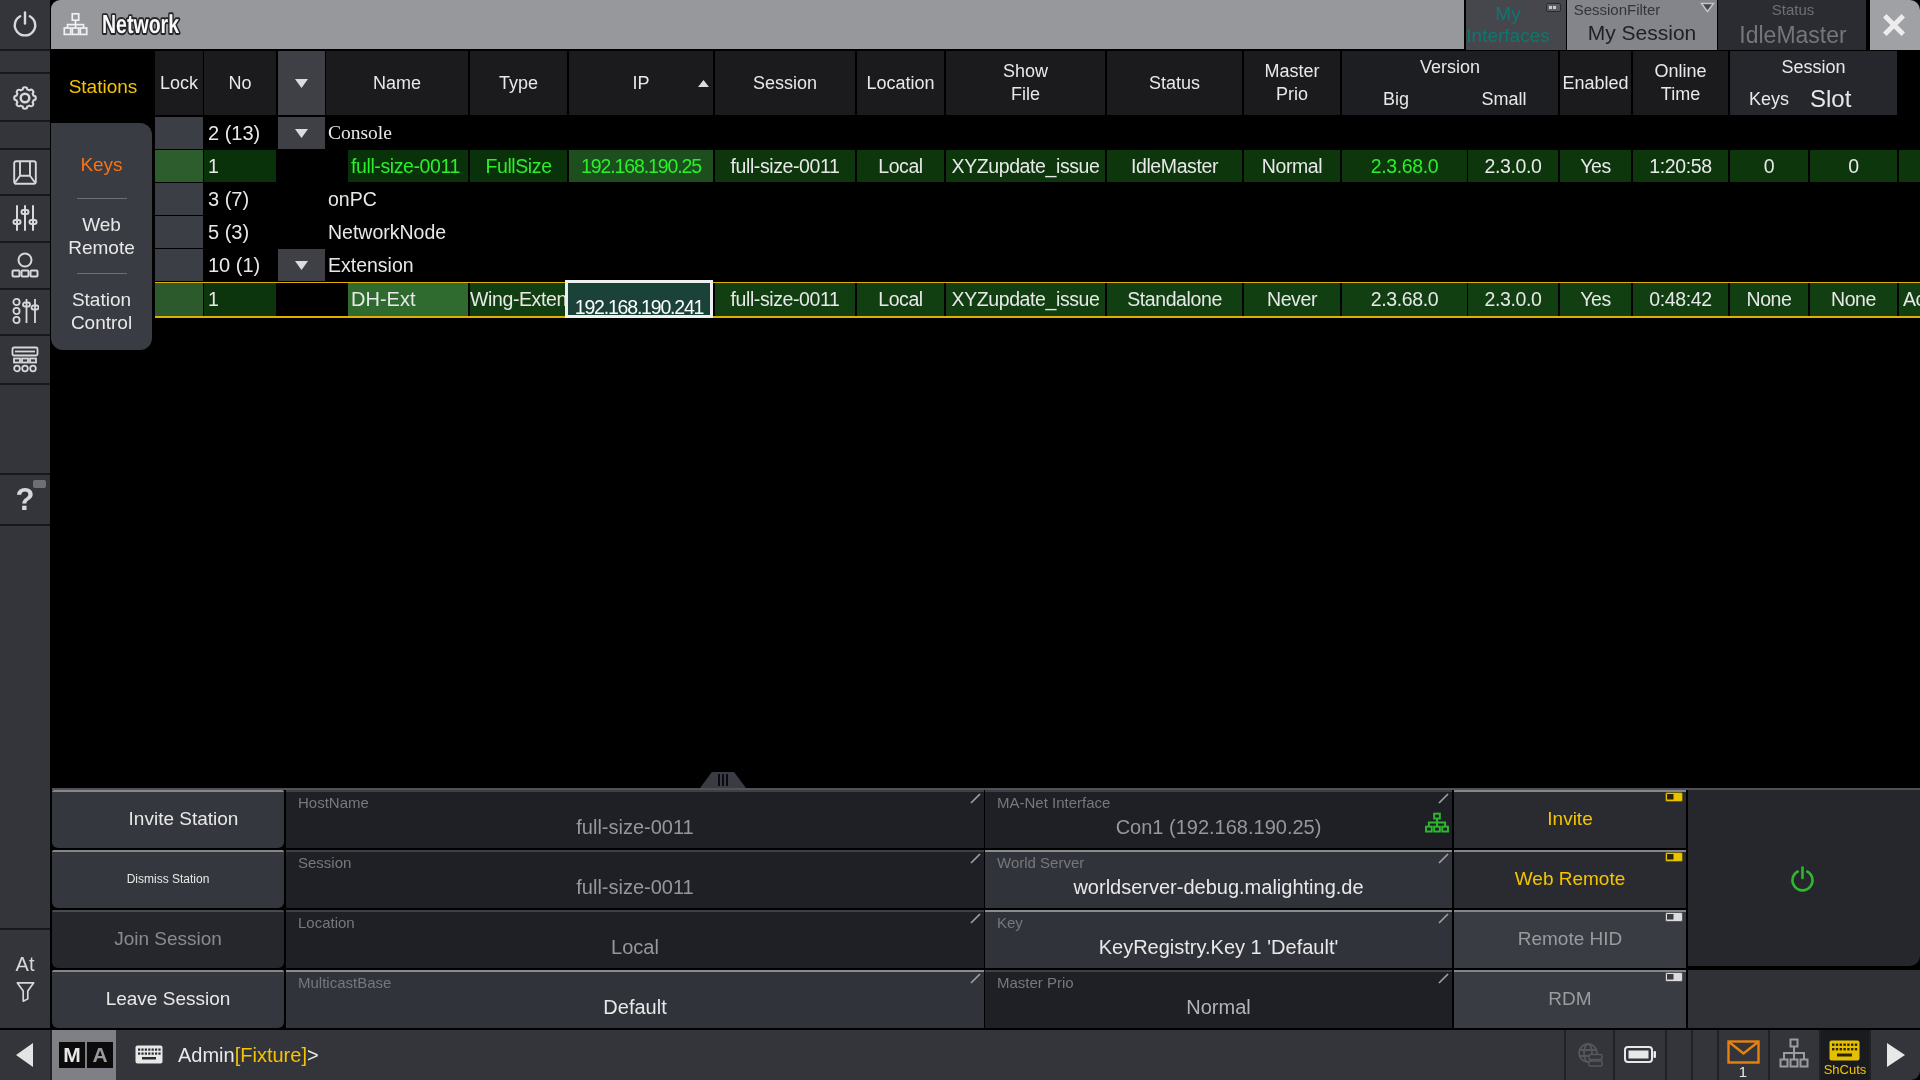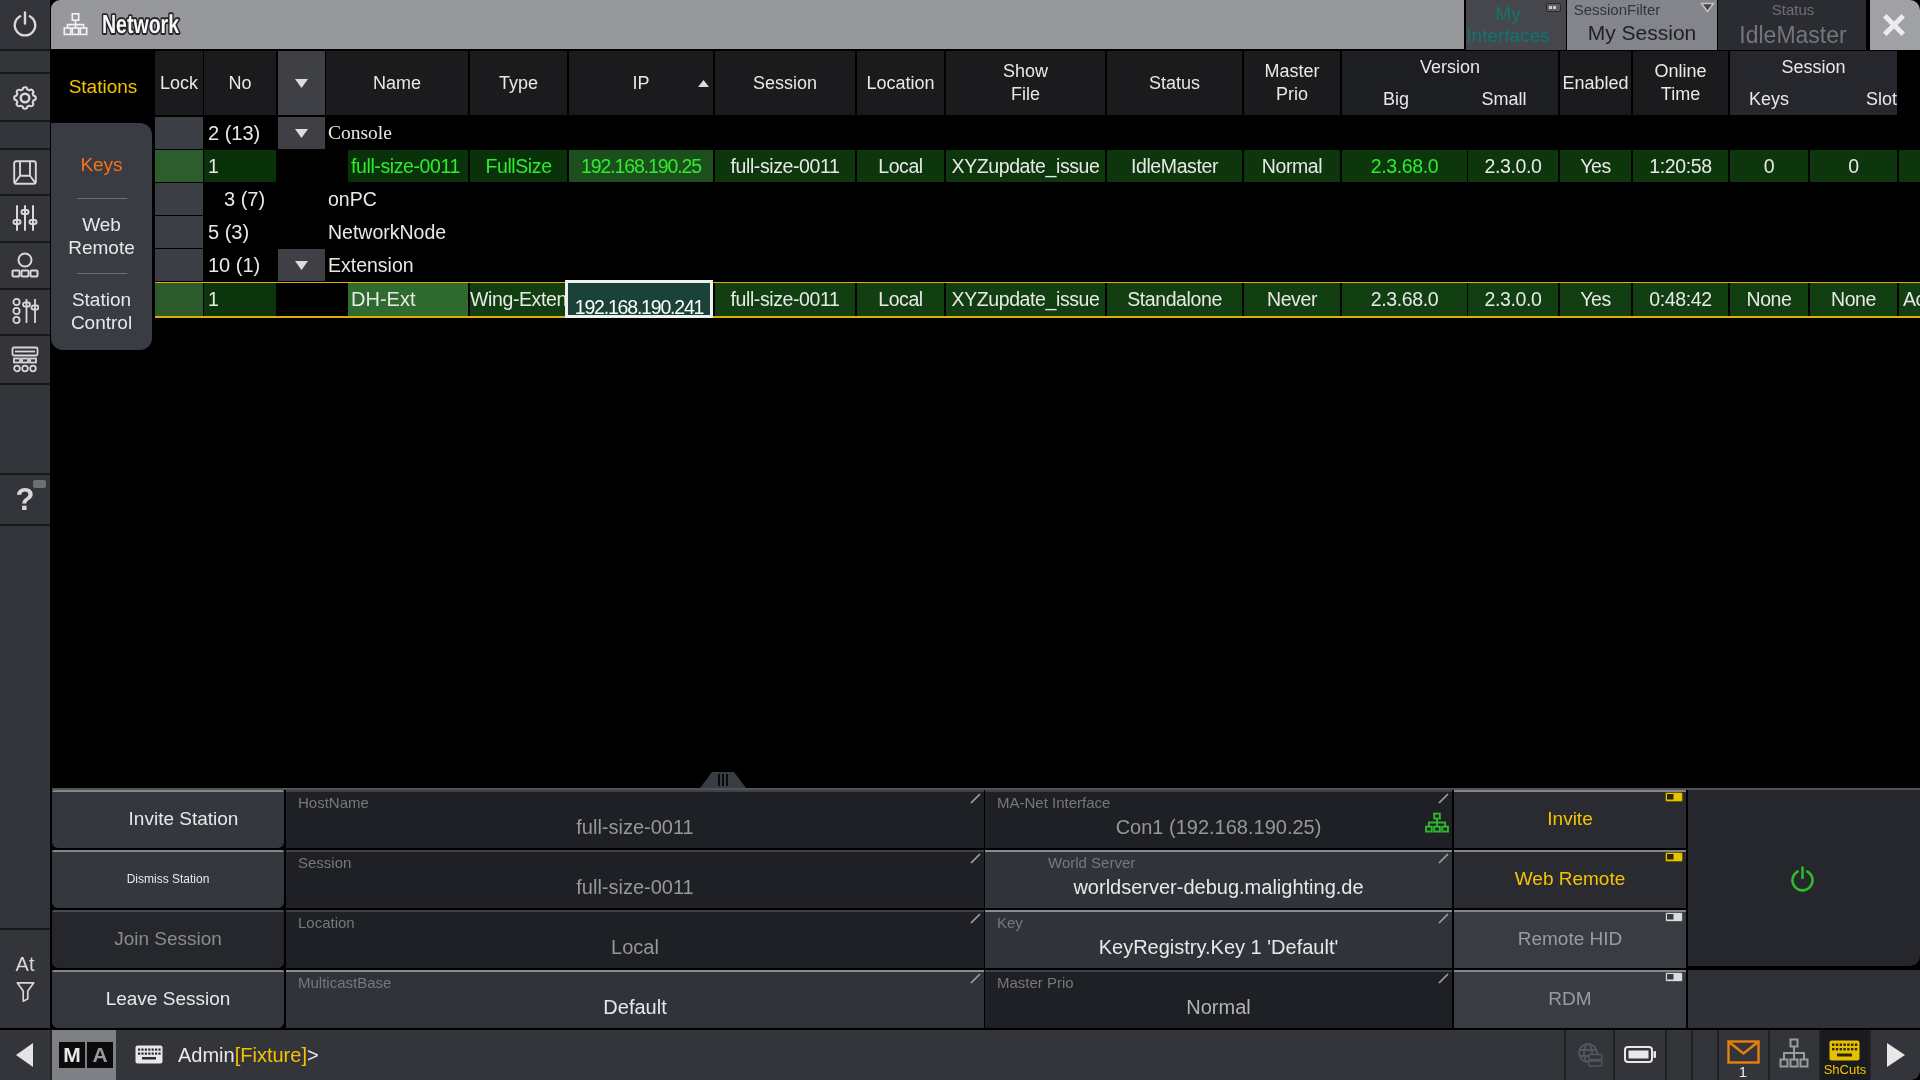--- a/index.html
+++ b/index.html
@@ -152,30 +152,30 @@
 <div style="position:absolute;left:946px;top:60px;width:159px;height:46px;font-size:18px;color:#e8e8e8;font-weight:400;text-align:center;white-space:nowrap;overflow:hidden;line-height:23px;">Show<br>File</div>
 <div style="position:absolute;left:1107px;top:51px;width:135px;height:64px;font-size:18px;color:#e8e8e8;font-weight:400;text-align:center;white-space:nowrap;overflow:hidden;line-height:64px;">Status</div>
 <div style="position:absolute;left:1244px;top:60px;width:96px;height:46px;font-size:18px;color:#e8e8e8;font-weight:400;text-align:center;white-space:nowrap;overflow:hidden;line-height:23px;">Master<br>Prio</div>
 <div style="position:absolute;left:1342px;top:55px;width:216px;height:24px;font-size:18px;color:#e8e8e8;font-weight:400;text-align:center;white-space:nowrap;overflow:hidden;line-height:24px;">Version</div>
 <div style="position:absolute;left:1342px;top:87px;width:108px;height:24px;font-size:18px;color:#e8e8e8;font-weight:400;text-align:center;white-space:nowrap;overflow:hidden;line-height:24px;">Big</div>
 <div style="position:absolute;left:1450px;top:87px;width:108px;height:24px;font-size:18px;color:#e8e8e8;font-weight:400;text-align:center;white-space:nowrap;overflow:hidden;line-height:24px;">Small</div>
 <div style="position:absolute;left:1560px;top:51px;width:71px;height:64px;font-size:18px;color:#e8e8e8;font-weight:400;text-align:center;white-space:nowrap;overflow:hidden;line-height:64px;">Enabled</div>
 <div style="position:absolute;left:1633px;top:60px;width:95px;height:46px;font-size:18px;color:#e8e8e8;font-weight:400;text-align:center;white-space:nowrap;overflow:hidden;line-height:23px;">Online<br>Time</div>
 <div style="position:absolute;left:1730px;top:55px;width:167px;height:24px;font-size:18px;color:#e8e8e8;font-weight:400;text-align:center;white-space:nowrap;overflow:hidden;line-height:24px;">Session</div>
 <div style="position:absolute;left:1730px;top:87px;width:78px;height:24px;font-size:18px;color:#e8e8e8;font-weight:400;text-align:center;white-space:nowrap;overflow:hidden;line-height:24px;">Keys</div>
-<div style="position:absolute;left:1810px;top:87px;width:87px;height:24px;font-size:18px;color:#e8e8e8;font-weight:400;text-align:right;white-space:nowrap;overflow:hidden;line-height:24px;">Slot</div>
+<div style="position:absolute;left:1810px;top:87px;width:87px;height:24px;font-size:24px;color:#e8e8e8;font-weight:400;text-align:left;white-space:nowrap;overflow:hidden;line-height:24px;">Slot</div>
 <div class="" style="left:155px;top:117px;width:48px;height:32px;background:#3c3e45;"></div>
 <div style="position:absolute;left:204px;top:117px;width:72px;height:32px;font-size:20px;color:#e8e8e8;font-weight:400;text-align:left;white-space:nowrap;overflow:hidden;line-height:32px;padding-left:4px;">2 (13)</div>
 <div class="" style="left:278px;top:117px;width:47px;height:32px;background:#3e4046;"></div>
 <svg style="left:294px;top:128px" width="15" height="11" viewBox="0 0 15 11">
     <path d="M1 1 H14 L7.5 10 Z" fill="#dcdcde"></path>
   </svg>
 <div style="position:absolute;left:326px;top:117px;width:200px;height:32px;font-size:19.5px;color:#e8e8e8;font-weight:400;text-align:left;white-space:nowrap;overflow:hidden;line-height:32px;padding-left:2px;font-family:Liberation Serif, serif;">Console</div>
 <div class="" style="left:155px;top:183px;width:48px;height:32px;background:#3c3e45;"></div>
-<div style="position:absolute;left:220px;top:183px;width:72px;height:32px;font-size:20px;color:#e8e8e8;font-weight:400;text-align:left;white-space:nowrap;overflow:hidden;line-height:32px;padding-left:4px;">3 (7)</div>
+<div style="position:absolute;left:204px;top:183px;width:72px;height:32px;font-size:20px;color:#e8e8e8;font-weight:400;text-align:left;white-space:nowrap;overflow:hidden;line-height:32px;padding-left:4px;">3 (7)</div>
 <div style="position:absolute;left:326px;top:183px;width:200px;height:32px;font-size:19.5px;color:#e8e8e8;font-weight:400;text-align:left;white-space:nowrap;overflow:hidden;line-height:32px;padding-left:2px;">onPC</div>
 <div class="" style="left:155px;top:216px;width:48px;height:32px;background:#3c3e45;"></div>
 <div style="position:absolute;left:204px;top:216px;width:72px;height:32px;font-size:20px;color:#e8e8e8;font-weight:400;text-align:left;white-space:nowrap;overflow:hidden;line-height:32px;padding-left:4px;">5 (3)</div>
 <div style="position:absolute;left:326px;top:216px;width:200px;height:32px;font-size:19.5px;color:#e8e8e8;font-weight:400;text-align:left;white-space:nowrap;overflow:hidden;line-height:32px;padding-left:2px;">NetworkNode</div>
 <div class="" style="left:155px;top:249px;width:48px;height:32px;background:#3c3e45;"></div>
 <div style="position:absolute;left:204px;top:249px;width:72px;height:32px;font-size:20px;color:#e8e8e8;font-weight:400;text-align:left;white-space:nowrap;overflow:hidden;line-height:32px;padding-left:4px;">10 (1)</div>
 <div class="" style="left:278px;top:249px;width:47px;height:32px;background:#3e4046;"></div>
 <svg style="left:294px;top:260px" width="15" height="11" viewBox="0 0 15 11">
     <path d="M1 1 H14 L7.5 10 Z" fill="#dcdcde"></path>
   </svg>
@@ -293,21 +293,21 @@
 <svg style="left:1424px;top:812px" width="26" height="22" viewBox="0 0 32 26">
 <g stroke="#2db82d" stroke-width="2.4" fill="none">
 <rect x="12.5" y="1.5" width="7" height="6"></rect>
 <rect x="2.5" y="17.5" width="7" height="6"></rect>
       <rect x="12.5" y="17.5" width="7" height="6"></rect>
       <rect x="22.5" y="17.5" width="7" height="6"></rect>
 <path d="M16 7.5 V12.5 M6 17.5 V12.5 H26 V17.5 M16 12.5 V17.5"></path>
 </g>
   </svg>
 <div class="" style="left:985px;top:850px;width:467px;height:58px;background:#31333a;border-top:2px solid #8a8b90;"></div>
-<div style="position:absolute;left:1048px;top:854px;width:467px;height:18px;font-size:15px;color:#77787c;font-weight:400;text-align:left;white-space:nowrap;overflow:hidden;line-height:18px;">World Server</div>
+<div style="position:absolute;left:997px;top:854px;width:467px;height:18px;font-size:15px;color:#77787c;font-weight:400;text-align:left;white-space:nowrap;overflow:hidden;line-height:18px;">World Server</div>
 <div style="position:absolute;left:985px;top:872px;width:467px;height:30px;font-size:20px;color:#e8e8e8;font-weight:400;text-align:center;white-space:nowrap;overflow:hidden;line-height:30px;">worldserver-debug.malighting.de</div>
 <svg style="left:1437px;top:852px" width="13" height="13" viewBox="0 0 13 13">
     <path d="M2 11 L11 2" stroke="#9d9ea2" stroke-width="1.7"></path>
   </svg>
 <div class="" style="left:985px;top:910px;width:467px;height:58px;background:#31333a;border-top:2px solid #8a8b90;"></div>
 <div style="position:absolute;left:997px;top:914px;width:467px;height:18px;font-size:15px;color:#77787c;font-weight:400;text-align:left;white-space:nowrap;overflow:hidden;line-height:18px;">Key</div>
 <div style="position:absolute;left:985px;top:932px;width:467px;height:30px;font-size:20px;color:#e8e8e8;font-weight:400;text-align:center;white-space:nowrap;overflow:hidden;line-height:30px;">KeyRegistry.Key 1 'Default'</div>
 <svg style="left:1437px;top:912px" width="13" height="13" viewBox="0 0 13 13">
     <path d="M2 11 L11 2" stroke="#9d9ea2" stroke-width="1.7"></path>
   </svg>

